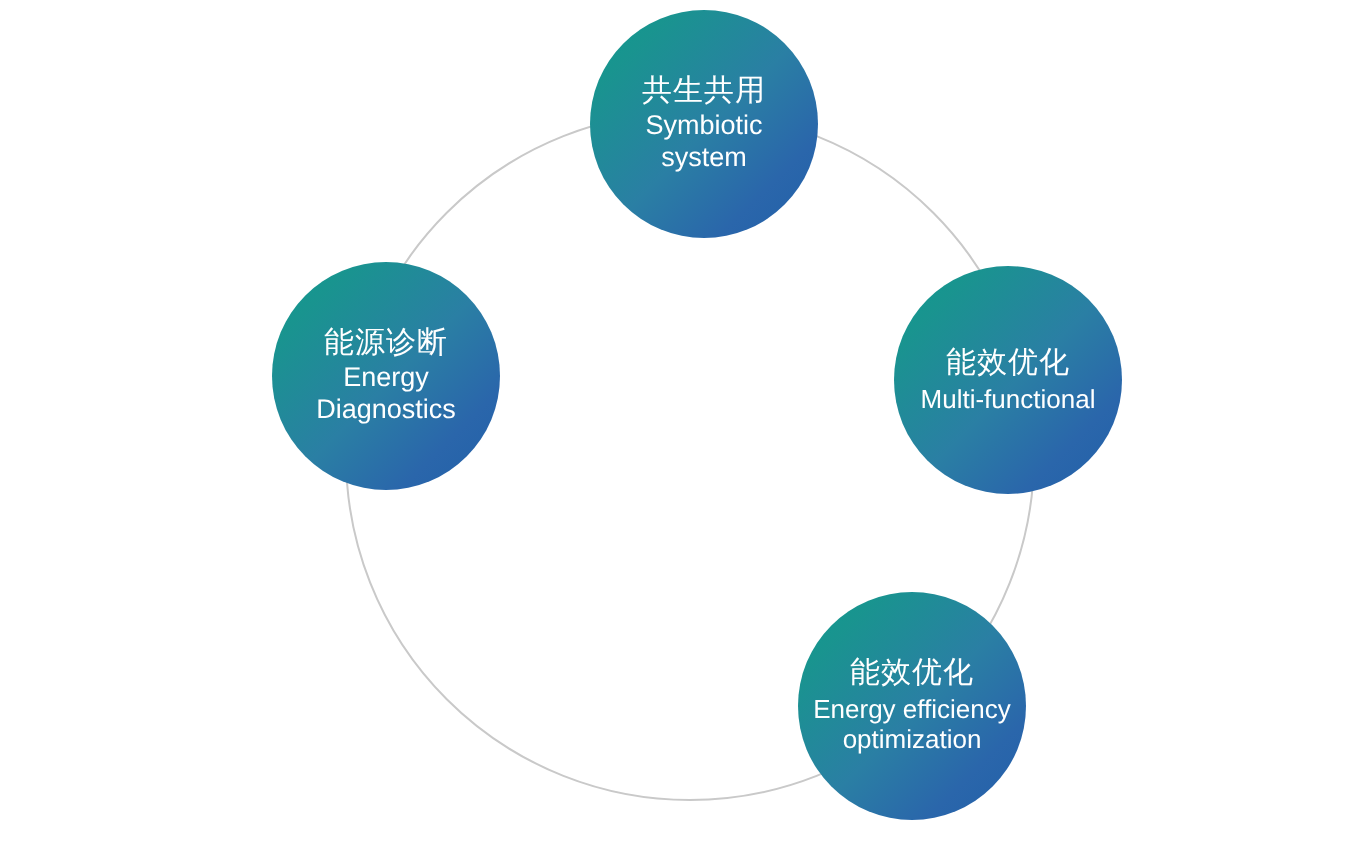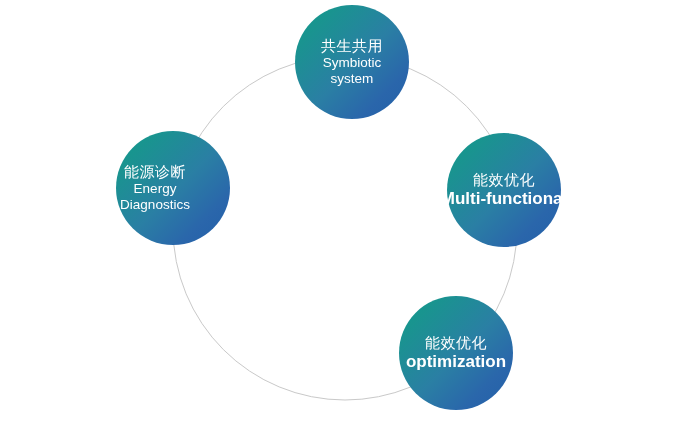--- a/index.html
+++ b/index.html
@@ -50,29 +50,28 @@
     font-size: 15px;
     letter-spacing: 0.5px;
     white-space: nowrap;
     margin-bottom: 1px;
   }
   .label-en {
     font-size: 13.5px;
     white-space: nowrap;
   }
   .label-en.wide {
-    font-size: 17px;
-    font-weight: bold;
+    font-size: 13px;
   }
   
   #node-top      { left: 295px; top: 5px; }
   #node-right    { left: 447px; top: 133px; }
   #node-botright { left: 399px; top: 296px; }
   #node-botleft  { left: 161px; top: 313px; }
-  #node-left     { left: 116px; top: 131px; align-items: flex-end; }
+  #node-left     { left: 136px; top: 131px; }
 </style>
 </head>
 <body>
 
 <div id="canvas">
 
   <svg id="ring-svg" viewBox="0 0 681 433" xmlns="http://www.w3.org/2000/svg">
     <defs>
       <linearGradient id="nodeGrad" x1="0%" y1="0%" x2="100%" y2="100%">
         <stop offset="0%" stop-color="#0f9a8e"></stop>
@@ -95,20 +94,21 @@
   <div class="node" id="node-right">
     <div class="node-inner">
       <div class="label-cn">能效优化</div>
       <div class="label-en wide">Multi-functional</div>
     </div>
   </div>
 
   <div class="node" id="node-botright">
     <div class="node-inner">
       <div class="label-cn">能效优化</div>
+      <div class="label-en wide">Energy efficiency</div>
       <div class="label-en wide">optimization</div>
     </div>
   </div>
 
 
   <div class="node" id="node-left">
     <div class="node-inner">
       <div class="label-cn">能源诊断</div>
       <div class="label-en">Energy</div>
       <div class="label-en">Diagnostics</div>

